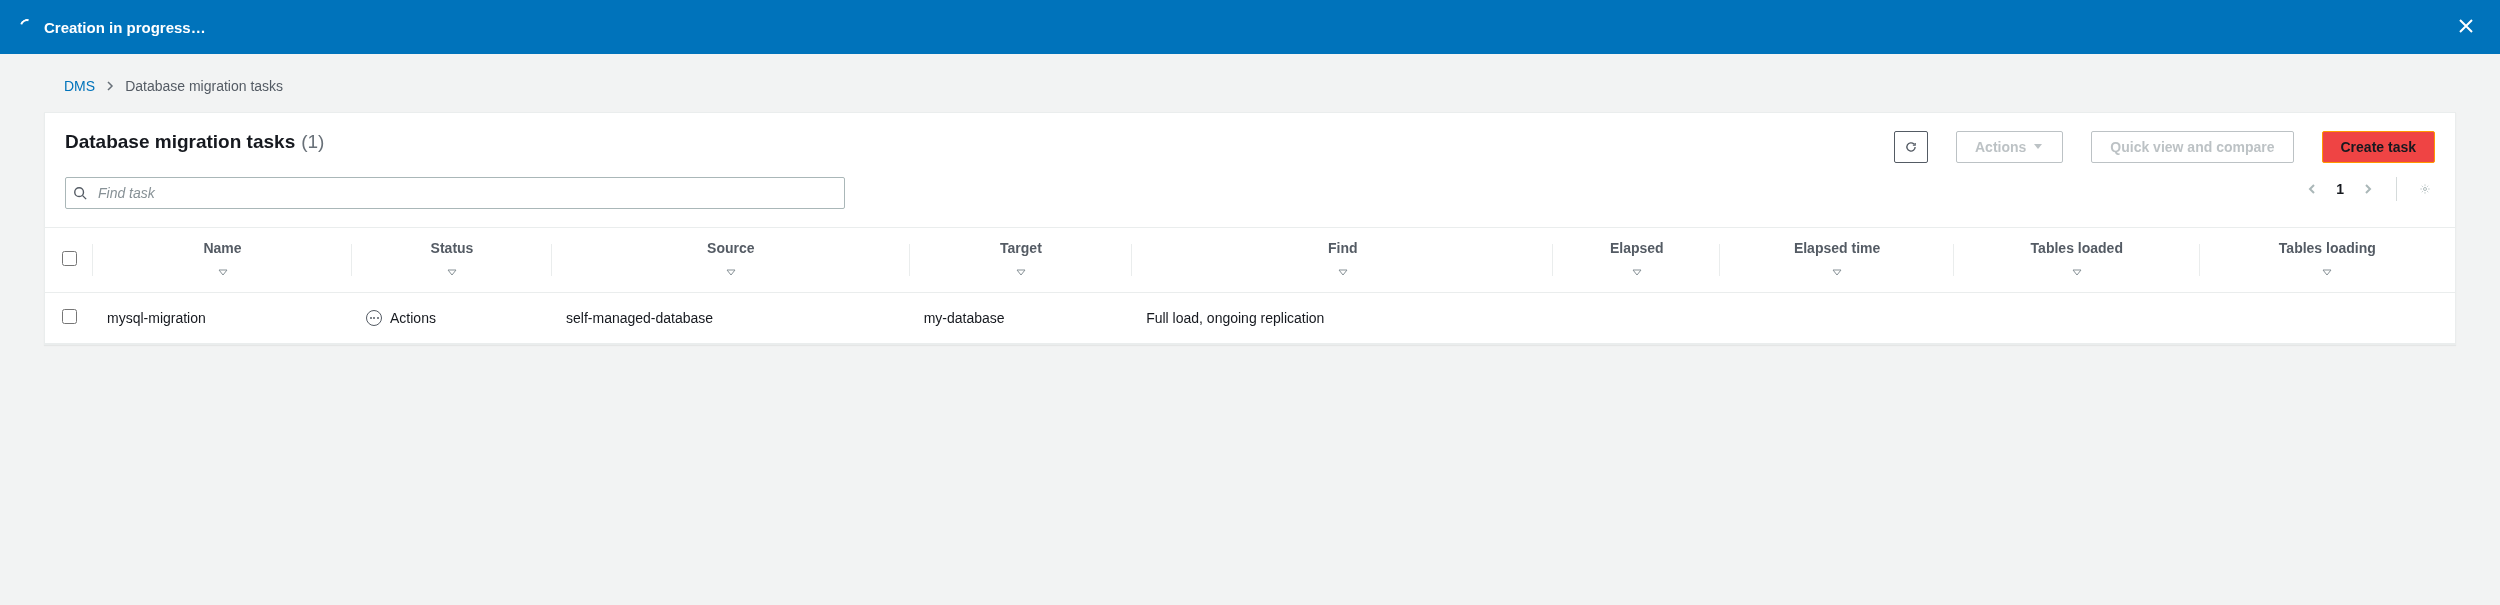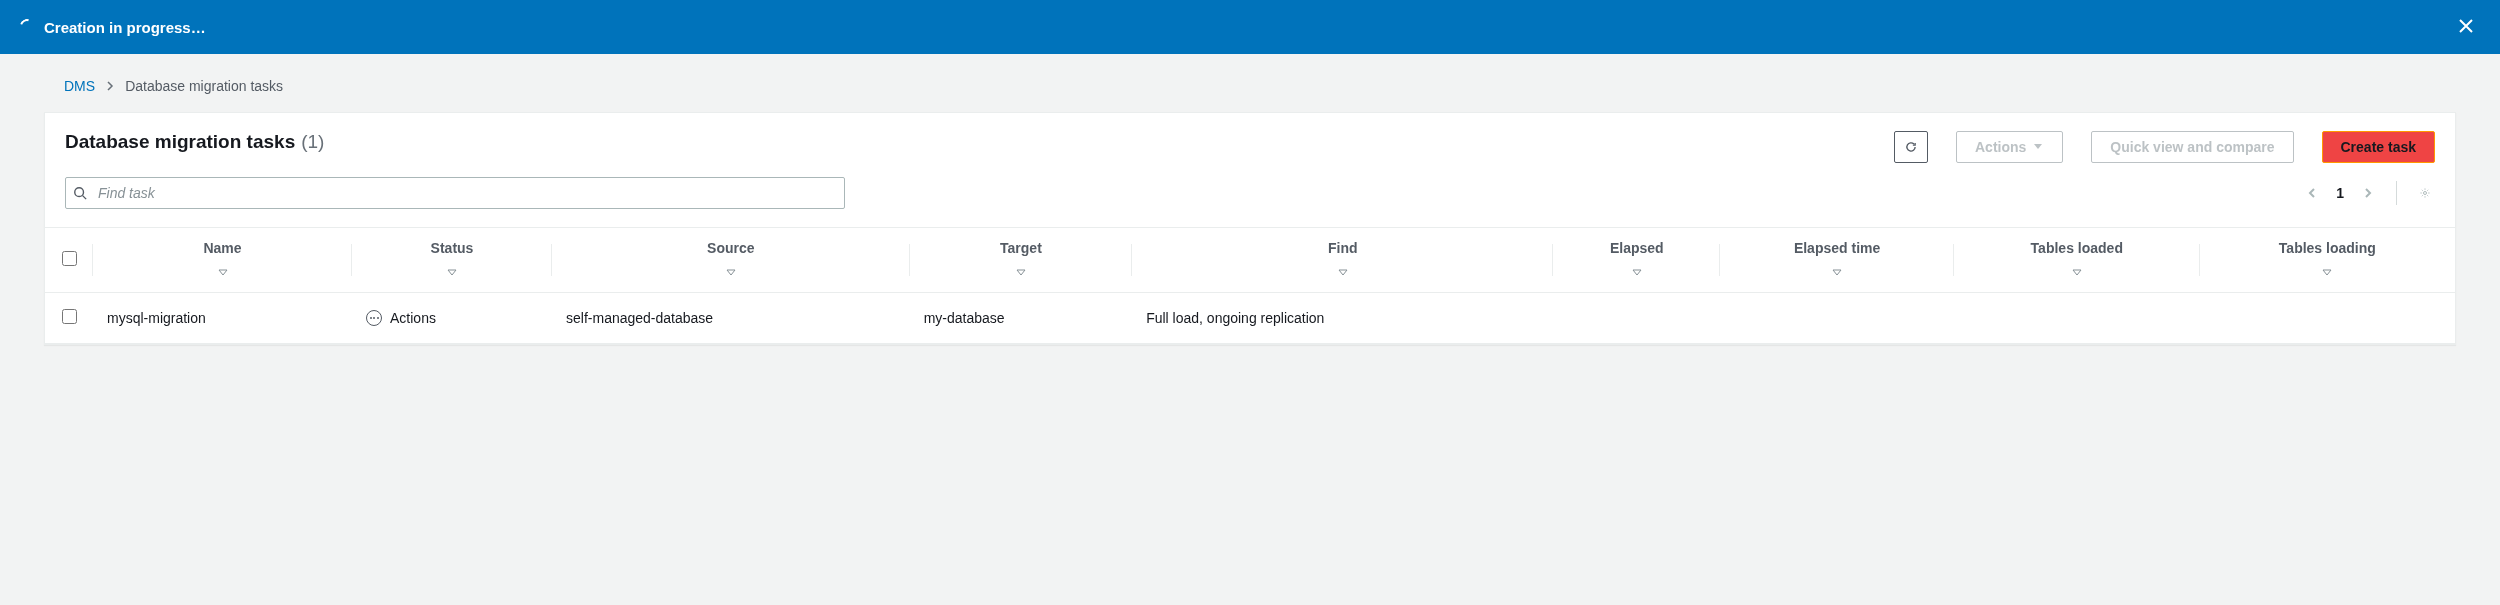--- a/index.html
+++ b/index.html
@@ -67,21 +67,21 @@
       border: 1px solid #545b64;
       background: #fff;
       color: #545b64;
     }
     .btn.icon-only { padding: 0; width: 34px; justify-content: center; }
     .btn.disabled { opacity: 0.55; cursor: default; border-color: #879196; color: #879196; }
     .btn.primary { background: #ef4444; border-color: #ff9900; color: #16191f; }
     .btn svg, .btn-caret svg { width: 12px; height: 12px; }
     .toolbar {
       display: flex;
-      align-items: center;
+      align-items: flex-start;
       justify-content: space-between;
       padding: 0 20px 18px;
     }
     .search-wrap {
       position: relative;
       flex: 0 0 780px;
     }
     .search-input {
       width: 100%;
       height: 32px;

